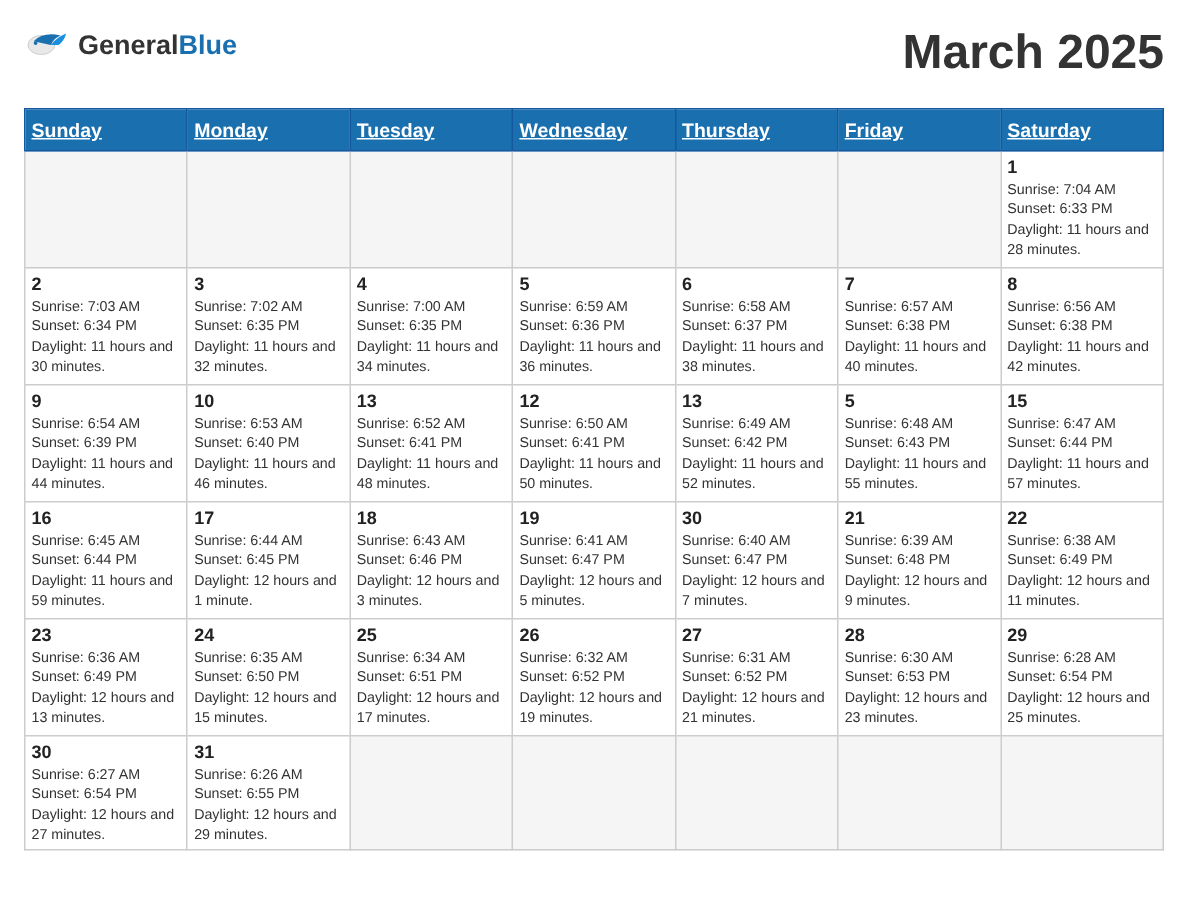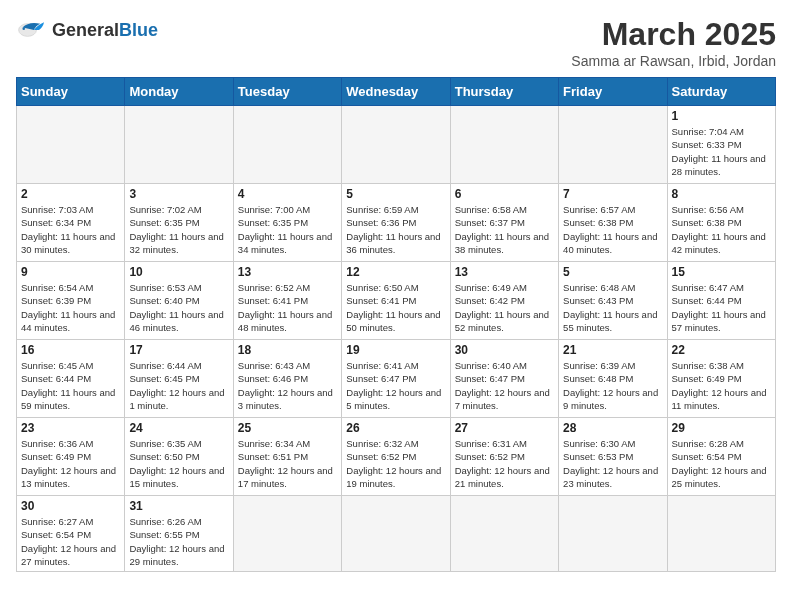--- a/index.html
+++ b/index.html
@@ -7,33 +7,33 @@
       font-family: Arial, sans-serif;
       background: #fff;
       width: 792px;
       min-height: 612px;
       padding: 16px;
     }
     .header-area {
       display: flex;
       justify-content: space-between;
       align-items: flex-start;
-      margin-bottom: 8px;
+      margin-bottom: 19px;
     }
     .logo {
       display: flex;
       align-items: center;
       gap: 4px;
     }
     .logo-bird {
       width: 32px;
       height: 28px;
     }
     .title-area {
-      text-align: right;
+      text-align: left;
     }
     .main-title {
       font-size: 32px;
       font-weight: bold;
       color: #333;
     }
     .subtitle {
       font-size: 14px;
       color: #555;
     }
@@ -43,20 +43,21 @@
       border: 1px solid #ccc;
     }
     .calendar th {
       background: #1a6faf;
       color: #fff;
       font-size: 13px;
       font-weight: bold;
       padding: 6px 4px;
       text-align: left;
       border: 1px solid #1558a0;
+      text-decoration: underline;
     }
     .calendar td {
       vertical-align: top;
       border: 1px solid #ccc;
       padding: 3px 4px;
       font-size: 10px;
       color: #333;
       width: calc(100% / 7);
       height: 78px;
       background: #fff;
@@ -90,21 +91,20 @@
       <path d="M10,18 Q20,8 38,12 Q30,16 28,22 Q20,20 10,18Z" fill="#1a6faf"></path>
       <path d="M28,22 Q34,14 44,10 Q42,18 36,22Z" fill="#1a8fdf"></path>
       <circle cx="12" cy="20" r="2" fill="#1a6faf"></circle>
     </svg>
     <div>
       <span style="color:#333; font-size:18px; font-weight:bold;">General</span><span style="color:#1a6faf; font-size:18px; font-weight:bold;">Blue</span>
     </div>
   </div>
   <div class="title-area">
     <div class="main-title">March 2025</div>
-    <div class="subtitle">Samma ar Rawsan, Irbid, Jordan</div>
   </div>
 </div>
 
 <table class="calendar">
   <thead>
     <tr>
     <th>Sunday</th>
         <th>Monday</th>
         <th>Tuesday</th>
         <th>Wednesday</th>

